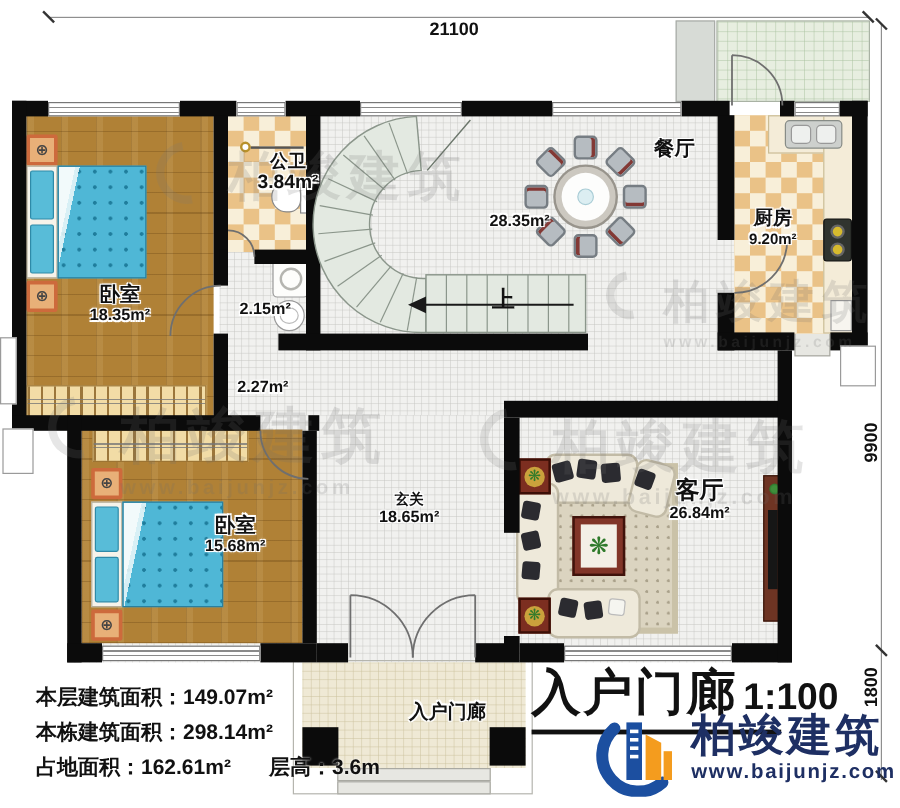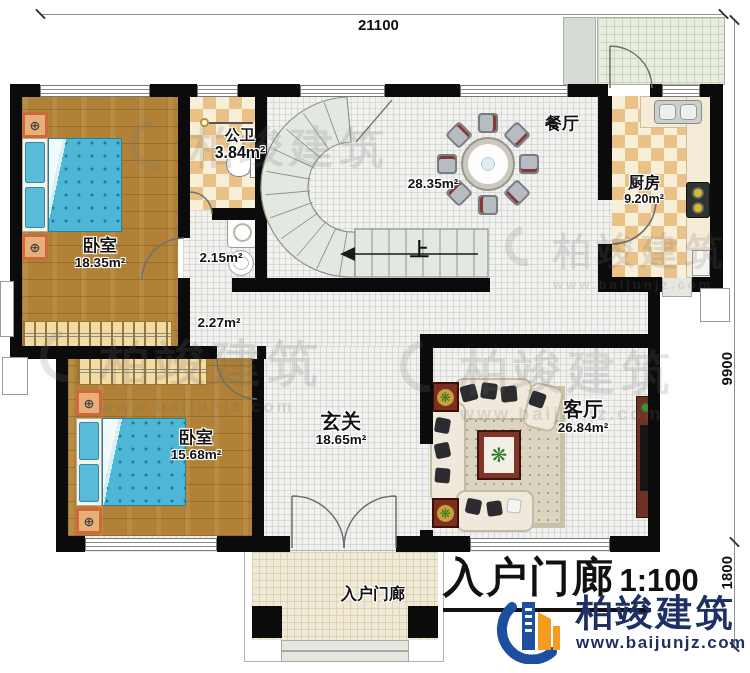--- a/index.html
+++ b/index.html
@@ -322,30 +322,43 @@
   <div class="abs room-label ra" style="left:433px;top:176px">28.35m²</div>
   <div class="abs room-label" style="left:644px;top:174px">
     <div class="rn" style="font-size:16px">厨房</div>
     <div class="ra" style="font-size:12.5px">9.20m²</div>
   </div>
   <div class="abs room-label" style="left:196px;top:428px">
     <div class="rn">卧室</div>
     <div class="ra">15.68m²</div>
   </div>
   <div class="abs room-label" style="left:341px;top:410px">
-    <div class="rn" style="font-size:20px">玄关</div>
+    <div class="rn" style="font-size:12px">玄关</div>
     <div class="ra">18.65m²</div>
   </div>
   <div class="abs room-label" style="left:583px;top:398px">
     <div class="rn" style="font-size:20px">客厅</div>
     <div class="ra">26.84m²</div>
   </div>
   <div class="abs room-label rn" style="left:373px;top:585px;font-size:16px">入户门廊</div>
   <div class="abs rn" style="left:410px;top:237px;font-size:19px">上</div>
 
+  <div class="abs" style="left:30px;top:567px">
+    <div class="stats">
+      <span>本层建筑面积：</span><span>149.07m²</span>
+    </div>
+    <div class="stats">
+      <span>本栋建筑面积：</span><span>298.14m²</span>
+    </div>
+    <div class="stats">
+      <span>占地面积：</span><span>162.61m²</span>
+      <span style="display:inline-block;width:22px"></span>
+      <span>层高：</span><span>3.6m</span>
+    </div>
+  </div>
 
   <div class="abs" style="left:443px;top:550px;white-space:nowrap">
     <span class="title-cn">入户门廊</span>
     <span class="title-scale">1:100</span>
     <div style="width:208px;height:4px;background:#111;margin-top:3px"></div>
   </div>
 
   <div class="abs" style="left:492px;top:594px;display:flex;align-items:flex-start;gap:8px">
     <svg width="76" height="70" viewBox="0 0 76 70">
       <path d="M 60 58 A 27 27 0 1 1 20 13" stroke="#1c4fa0" stroke-width="10" fill="none" stroke-linecap="round"></path>

